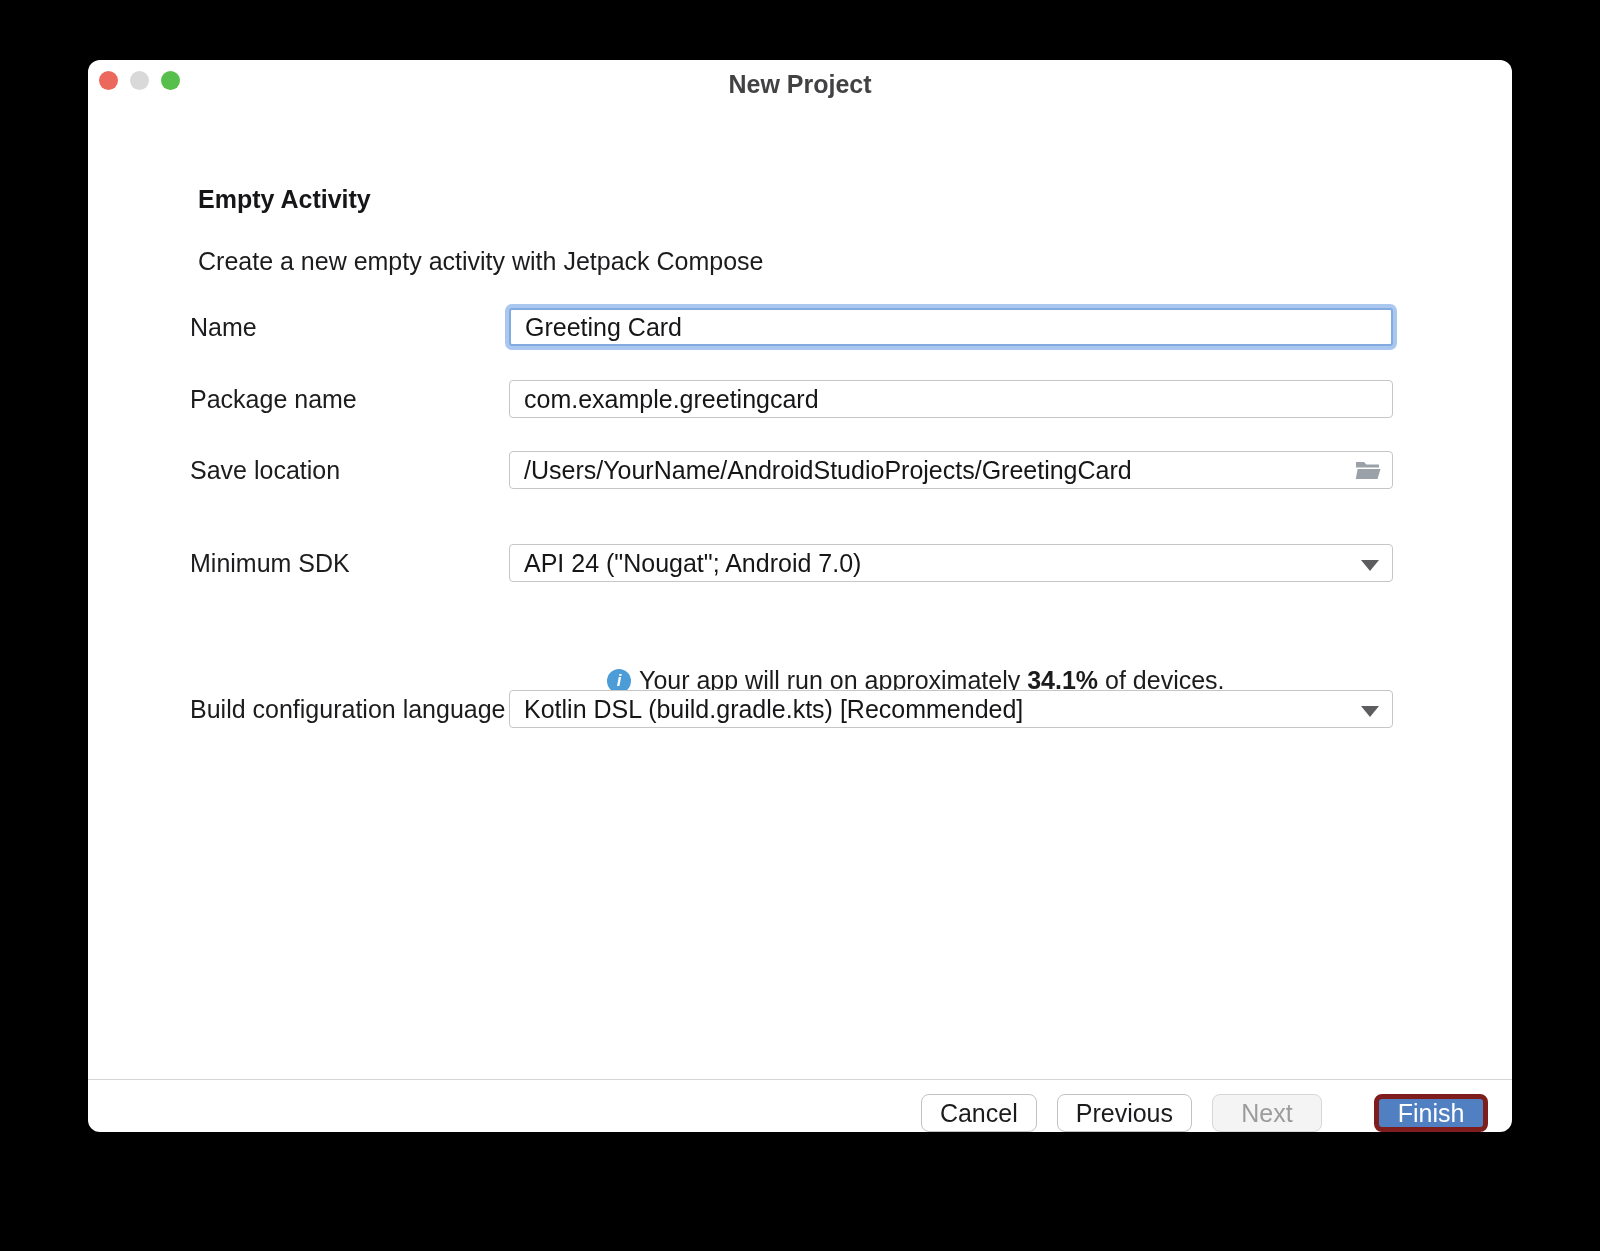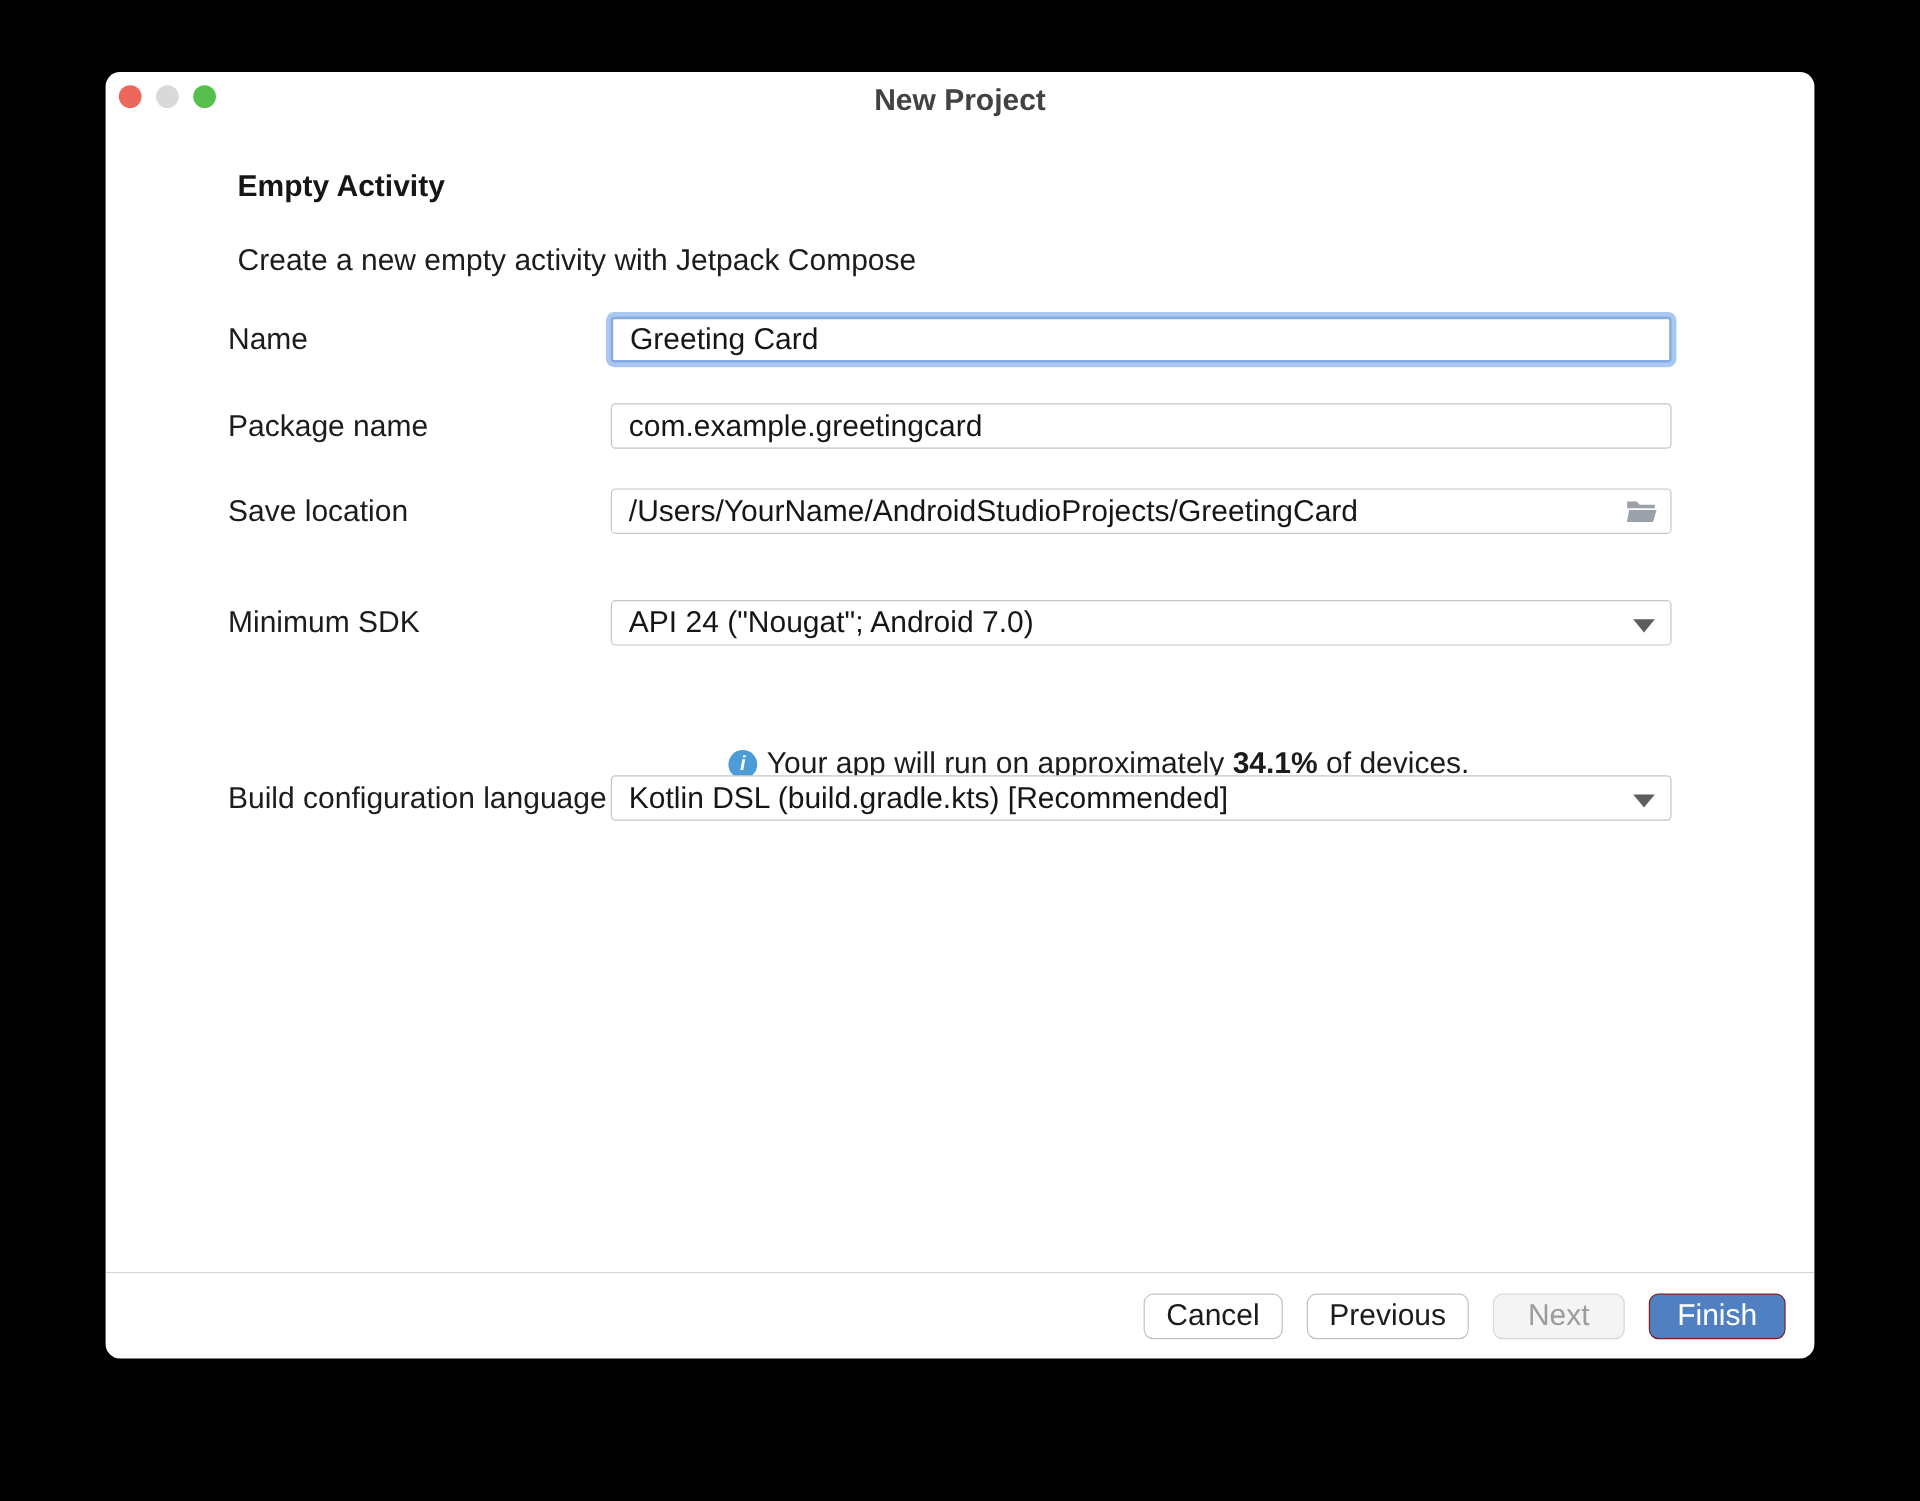--- a/index.html
+++ b/index.html
@@ -32,21 +32,21 @@
   .tl-close    { background: #ec685c; }
   .tl-minimize { background: #d9d9d9; }
   .tl-zoom     { background: #57bf4b; }
   .window-title {
     position: absolute; left: 0; right: 0; top: 0;
     height: 44px; line-height: 48px;
     text-align: center;
     font-size: 25px; font-weight: bold; color: #424244;
   }
   
-  .content { position: absolute; inset: 0; }
+  .content { position: absolute; inset: 0; margin-top: 44px; }
   .heading {
     position: absolute; left: 110px; top: 81px;
     font-size: 25px; font-weight: bold; color: #161618;
   }
   .subtitle {
     position: absolute; left: 110px; top: 143px;
     font-size: 25px; color: #1c1c1e;
   }
   .row { position: absolute; left: 102px; right: 119px; height: 46px; }
   .row-label {
@@ -115,24 +115,24 @@
     flex: 0 0 auto;
   }
   .sdk-info b { font-weight: bold; }
   .help-link {
     position: absolute; left: 547px; top: 592px;
     font-size: 25px; color: #2172b9;
     cursor: pointer; text-decoration: none;
   }
   
   .footer {
-    position: absolute; left: 0; right: 0; bottom: 0; height: 72px;
+    position: absolute; left: 0; right: 0; bottom: 0; height: 53px;
     border-top: 1px solid #d6d5d6;
     border-radius: 0 0 12px 12px;
-    display: flex; align-items: center; justify-content: flex-end;
+    display: flex; align-items: flex-end; justify-content: flex-end;
     gap: 20px; padding-right: 24px;
   }
   .btn {
     height: 38px; border-radius: 8px;
     font-family: "Liberation Sans", sans-serif;
     font-size: 25px;
     padding: 0 18px;
     background: #ffffff;
     border: 1px solid #c3c2c3;
     color: #1c1c1e;
@@ -140,23 +140,24 @@
     cursor: pointer;
   }
   .btn.disabled {
     background: #f5f4f5;
     border: 1px solid #d8d7d8;
     color: #9d9c9d;
     cursor: default;
   }
   .btn.primary {
     background: #5080c1;
-    border: 1px solid #7f1d1d;
+    border: 5px solid #7f1d1d;
     color: #ffffff;
     min-width: 114px;
+    margin-left: 32px;
   }
 </style>
 </head>
 <body>
 
 <div class="window">
 
   <div class="titlebar">
     <div class="traffic-lights">
       <div class="tl tl-close"></div>

